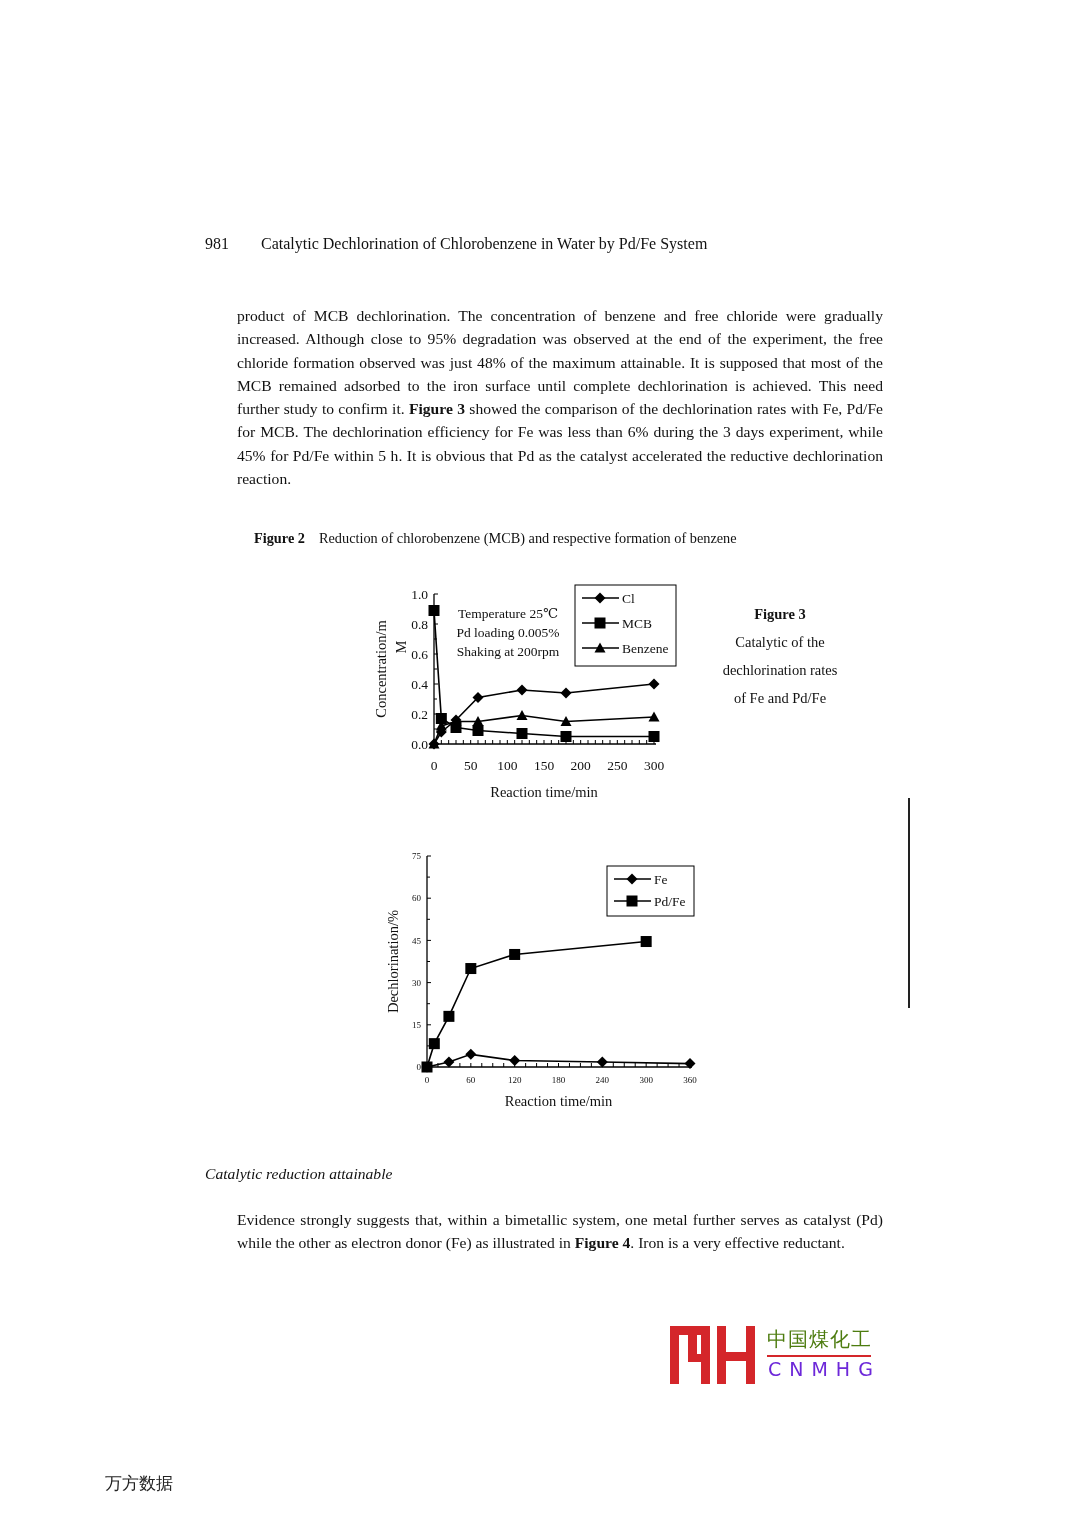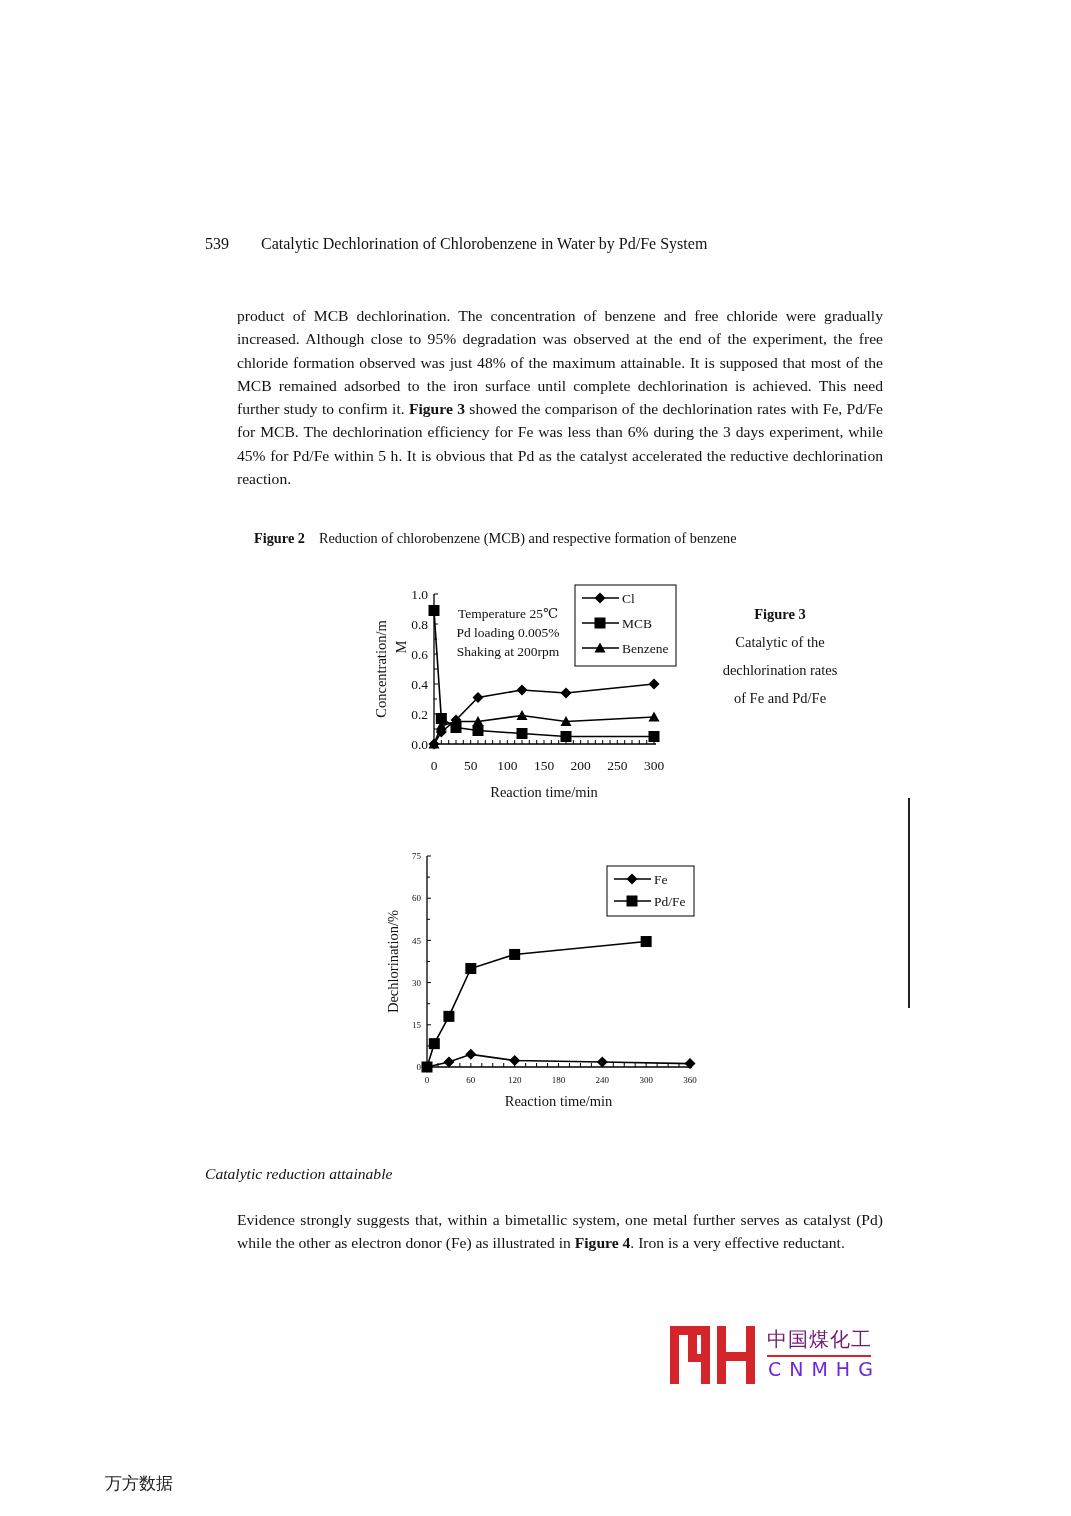--- a/index.html
+++ b/index.html
@@ -10,31 +10,31 @@
   .header .pno { display: inline-block; width: 56px; }
   .header .title { font-weight: normal; }
   .para { left: 205px; width: 646px; font-size: 15.6px; line-height: 23.3px; text-align: justify; margin-left: 32px; }
   .para b { font-weight: bold; }
   .caption2 { left: 254px; top: 530px; font-size: 14.3px; white-space: nowrap; text-align: right; }
   .caption2 b { margin-right: 14px; }
   .fig3cap { left: 700px; top: 600px; width: 160px; text-align: center; font-size: 14.5px; line-height: 28px; }
   .fig3cap .fhead { font-weight: bold; }
   .section { left: 205px; top: 1165px; font-size: 15.6px; font-style: italic; }
   .vline { left: 908px; top: 798px; width: 2px; height: 210px; background: #222; }
-  .logo-cn { left: 767px; top: 1326px; font-family: "DejaVu Sans", sans-serif; font-size: 20px; color: #701a75; letter-spacing: 1px; }
+  .logo-cn { left: 767px; top: 1326px; font-family: "DejaVu Sans", sans-serif; font-size: 20px; color: #4d7c0f; letter-spacing: 1px; }
   .logo-rule { left: 767px; top: 1355px; width: 104px; height: 2px; background: #d4262a; }
   .logo-en { left: 768px; top: 1358px; font-family: "DejaVu Sans", sans-serif; font-size: 19px; color: #6d28d9; letter-spacing: 8px; }
   .wanfang { left: 105px; top: 1472px; font-family: "DejaVu Sans", sans-serif; font-size: 17px; color: #222; }
   svg text { font-family: "Liberation Serif", "DejaVu Serif", serif; fill: #111; }
 </style>
 </head>
 <body>
 
 <div class="abs header">
-  <span class="pno">539</span><span class="title">Catalytic Dechlorination of Chlorobenzene in Water by Pd/Fe System</span>
+  <span class="pno">981</span><span class="title">Catalytic Dechlorination of Chlorobenzene in Water by Pd/Fe System</span>
 </div>
 
 <div class="abs para" style="top:304px;">
   <span>product of MCB dechlorination.  The concentration of benzene and free chloride were gradually increased.   Although close to 95% degradation was observed at the end of the experiment, the free chloride formation observed was just 48% of the maximum attainable.   It is supposed that most of the MCB remained adsorbed to the iron surface until complete dechlorination is achieved.   This need further study to confirm it. </span><b>Figure 3</b><span> showed the comparison of the dechlorination rates with Fe, Pd/Fe for MCB. The dechlorination efficiency for Fe was less than 6% during the 3 days experiment, while 45% for Pd/Fe within 5 h.  It is obvious that Pd as the catalyst accelerated the reductive dechlorination reaction.</span>
 </div>
 
 <div class="abs caption2">
   <b>Figure 2</b><span>Reduction of chlorobenzene (MCB) and respective formation of benzene</span>
 </div>
 

